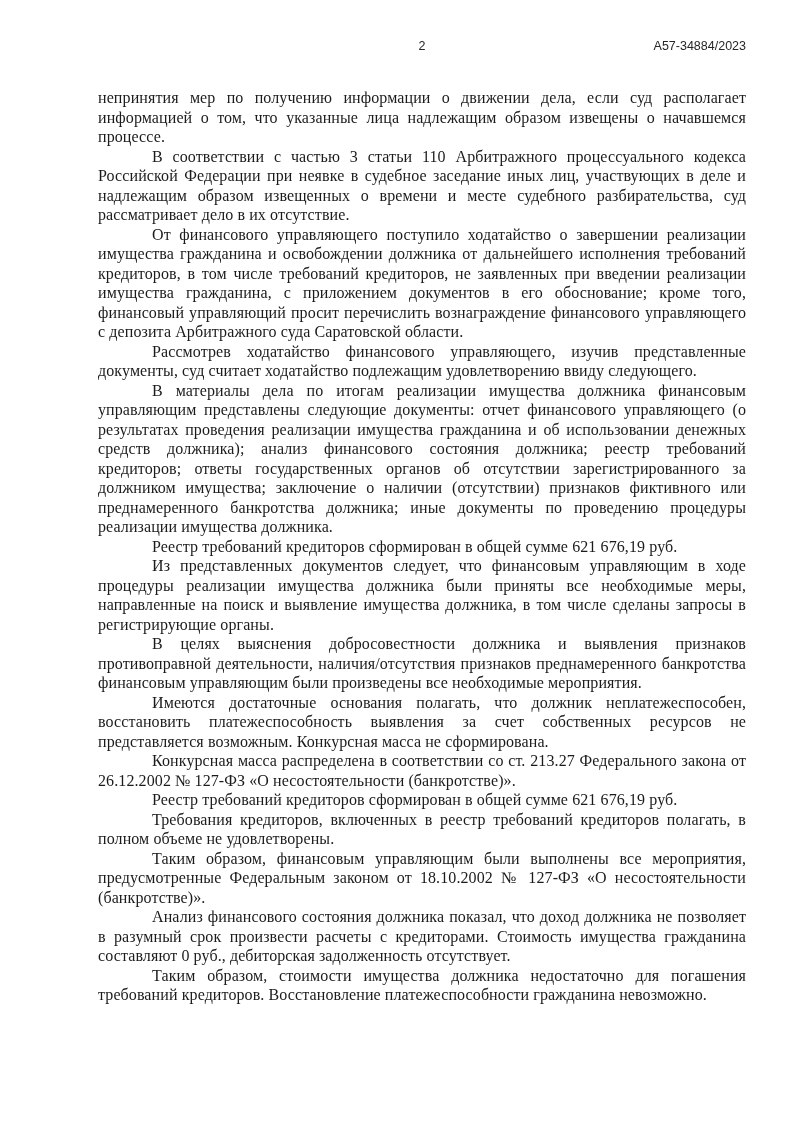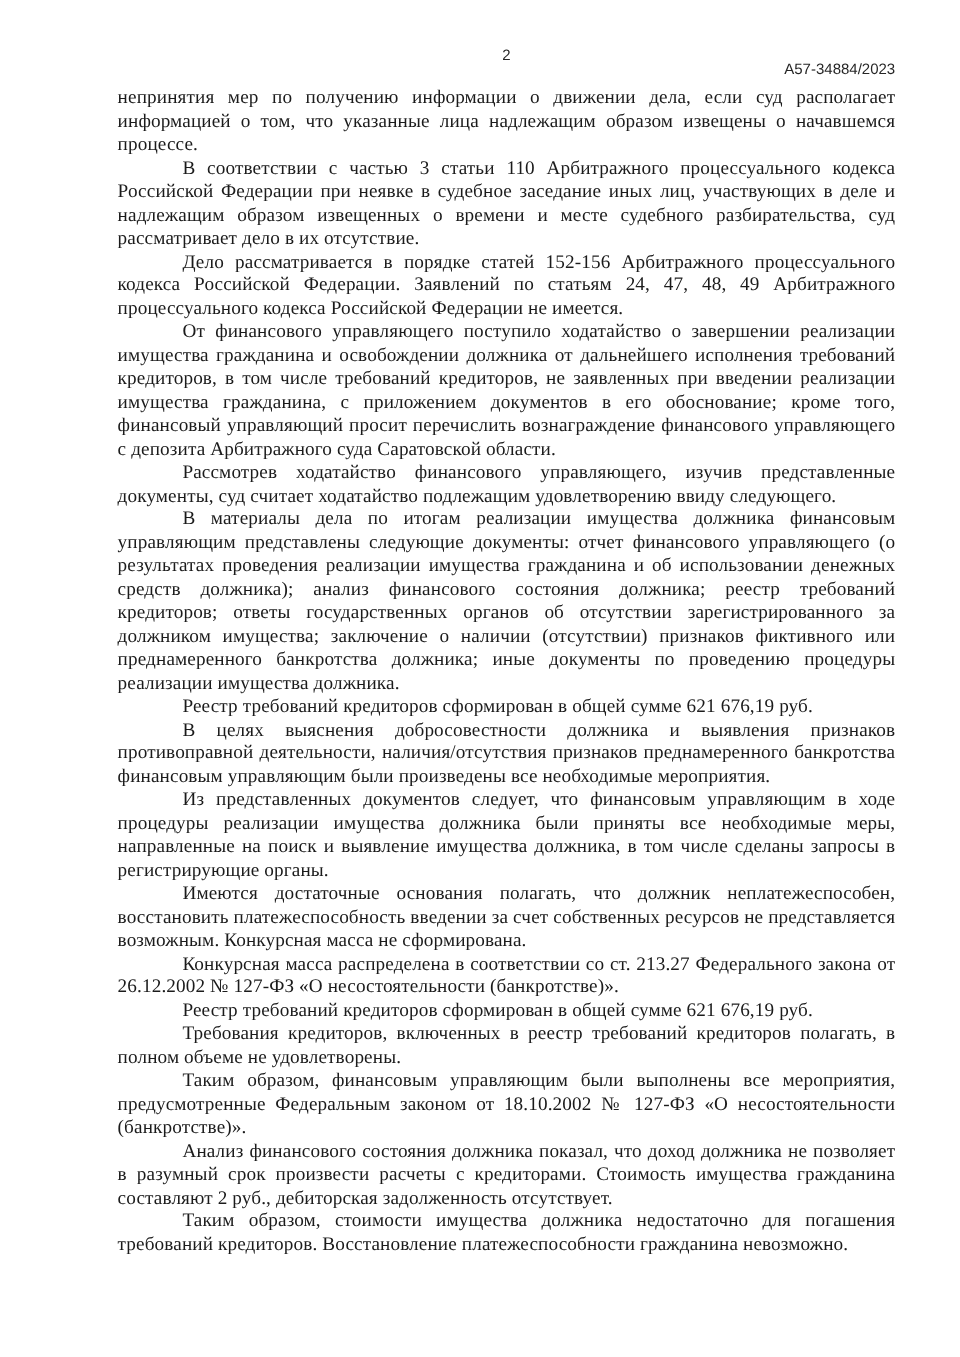--- a/index.html
+++ b/index.html
@@ -32,25 +32,25 @@
   }
   .page-number {
     position: absolute;
     left: 0;
     right: 0;
     text-align: center;
   }
   .case-number {
     position: absolute;
     right: 0;
-    top: 12px;
+    top: 0;
     text-align: right;
   }
   .body-text {
-    margin-top: 18px;
+    margin-top: 34px;
     font-size: 16px;
     line-height: 19.5px;
     text-align: justify;
     letter-spacing: 0.1px;
   }
   .body-text p {
     margin: 0;
     padding: 0;
     text-indent: 54px;
   }
@@ -65,30 +65,29 @@
   <div class="content">
 
     <div class="doc-header">
       <span class="page-number">2</span>
       <span class="case-number">А57-34884/2023</span>
     </div>
 
     <div class="body-text">
       <p class="no-indent">непринятия мер по получению информации о движении дела, если суд располагает информацией о том, что указанные лица надлежащим образом извещены о начавшемся процессе.</p>
       <p>В соответствии с частью 3 статьи 110 Арбитражного процессуального кодекса Российской Федерации при неявке в судебное заседание иных лиц, участвующих в деле и надлежащим образом извещенных о времени и месте судебного разбирательства, суд рассматривает дело в их отсутствие.</p>
-      <p>Дело рассматривается в порядке статей 152-156 Арбитражного процессуального кодекса Российской Федерации. Заявлений по статьям 24, 47, 48, 49 Арбитражного процессуального кодекса Российской Федерации не имеется.</p>
       <p>От финансового управляющего поступило ходатайство о завершении реализации имущества гражданина и освобождении должника от дальнейшего исполнения требований кредиторов, в том числе требований кредиторов, не заявленных при введении реализации имущества гражданина, с приложением документов в его обоснование; кроме того, финансовый управляющий просит перечислить вознаграждение финансового управляющего с депозита Арбитражного суда Саратовской области.</p>
       <p>Рассмотрев ходатайство финансового управляющего, изучив представленные документы, суд считает ходатайство подлежащим удовлетворению ввиду следующего.</p>
       <p>В материалы дела по итогам реализации имущества должника финансовым управляющим представлены следующие документы: отчет финансового управляющего (о результатах проведения реализации имущества гражданина и об использовании денежных средств должника); анализ финансового состояния должника; реестр требований кредиторов; ответы государственных органов об отсутствии зарегистрированного за должником имущества; заключение о наличии (отсутствии) признаков фиктивного или преднамеренного банкротства должника; иные документы по проведению процедуры реализации имущества должника.</p>
       <p>Реестр требований кредиторов сформирован в общей сумме 621 676,19 руб.</p>
+      <p>Из представленных документов следует, что финансовым управляющим в ходе процедуры реализации имущества должника были приняты все необходимые меры, направленные на поиск и выявление имущества должника, в том числе сделаны запросы в регистрирующие органы.</p>
       <p>В целях выяснения добросовестности должника и выявления признаков противоправной деятельности, наличия/отсутствия признаков преднамеренного банкротства финансовым управляющим были произведены все необходимые мероприятия.</p>
-      <p>Из представленных документов следует, что финансовым управляющим в ходе процедуры реализации имущества должника были приняты все необходимые меры, направленные на поиск и выявление имущества должника, в том числе сделаны запросы в регистрирующие органы.</p>
-      <p>Имеются достаточные основания полагать, что должник неплатежеспособен, восстановить платежеспособность введении за счет собственных ресурсов не представляется возможным. Конкурсная масса не сформирована.</p>
+      <p>Имеются достаточные основания полагать, что должник неплатежеспособен, восстановить платежеспособность выявления за счет собственных ресурсов не представляется возможным. Конкурсная масса не сформирована.</p>
       <p>Конкурсная масса распределена в соответствии со ст. 213.27 Федерального закона от 26.12.2002 № 127-ФЗ «О несостоятельности (банкротстве)».</p>
       <p>Реестр требований кредиторов сформирован в общей сумме 621 676,19 руб.</p>
       <p>Требования кредиторов, включенных в реестр требований кредиторов полагать, в полном объеме не удовлетворены.</p>
       <p>Таким образом, финансовым управляющим были выполнены все мероприятия, предусмотренные Федеральным законом от 18.10.2002 № 127-ФЗ «О несостоятельности (банкротстве)».</p>
-      <p>Анализ финансового состояния должника показал, что доход должника не позволяет в разумный срок произвести расчеты с кредиторами. Стоимость имущества гражданина составляют 2 руб., дебиторская задолженность отсутствует.</p>
+      <p>Анализ финансового состояния должника показал, что доход должника не позволяет в разумный срок произвести расчеты с кредиторами. Стоимость имущества гражданина составляют 0 руб., дебиторская задолженность отсутствует.</p>
       <p>Таким образом, стоимости имущества должника недостаточно для погашения требований кредиторов. Восстановление платежеспособности гражданина невозможно.</p>
     </div>
 
   </div>
 </div>
 
 </body></html>

